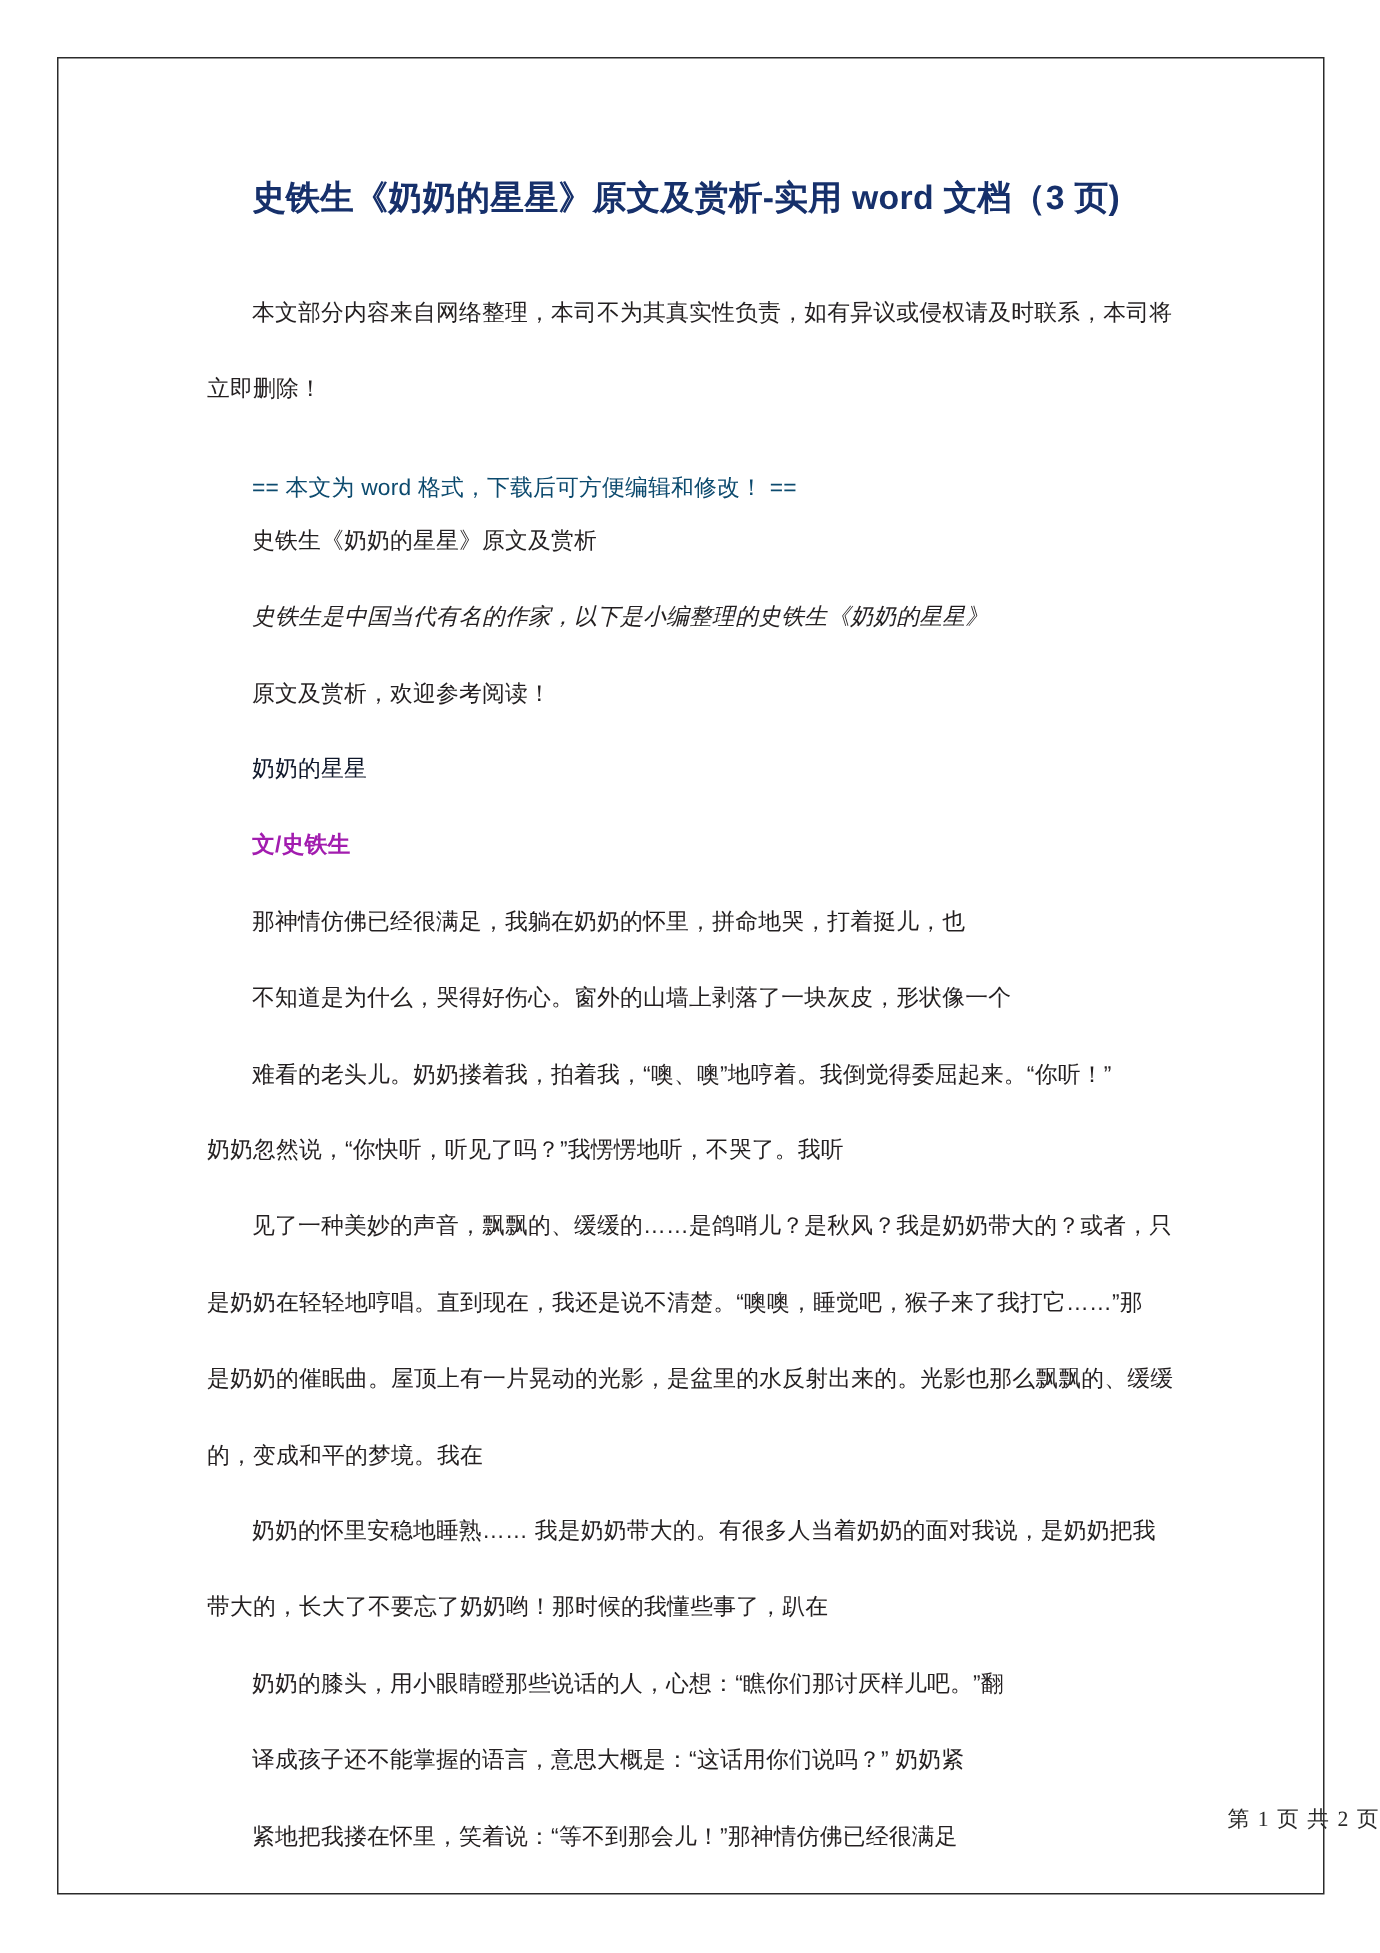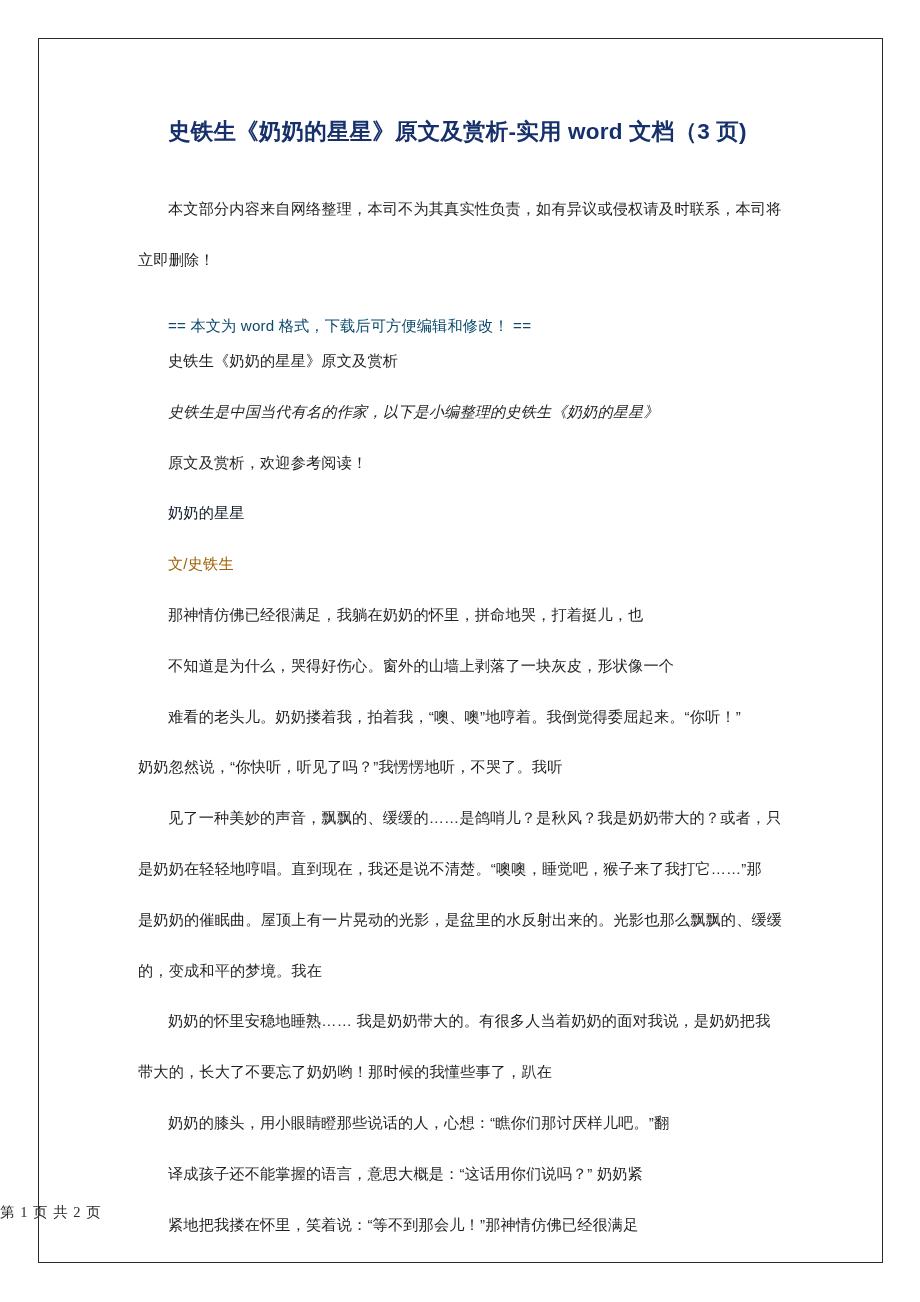--- a/index.html
+++ b/index.html
@@ -68,21 +68,21 @@
   .line.indent {
     left: 168px;
   }
 
   
   .footer {
     position: absolute;
     top: 1203px;
     left: 0;
     width: 920px;
-    text-align: left;
+    text-align: right;
     font-family: "Liberation Serif", "DejaVu Serif", serif;
     font-size: 14.5px;
     color: #2a2a2a;
     letter-spacing: 1px;
   }
 </style>
 </head>
 <body>
 
 <div id="page">
@@ -94,21 +94,21 @@
     <div class="doc-title" style="color: rgb(22, 48, 107); margin-left: 30px;">史铁生《奶奶的星星》原文及赏析-实用 word 文档（3 页)</div>
 
     <div id="body-lines">
         <div class="line indent" style="top: 199px; color: rgb(35, 31, 32);">本文部分内容来自网络整理，本司不为其真实性负责，如有异议或侵权请及时联系，本司将</div>
         <div class="line" style="top: 250px; color: rgb(35, 31, 32);">立即删除！</div>
         <div class="line indent" style="top: 316px; color: #0c4a6e;">==  本文为 word 格式，下载后可方便编辑和修改！  ==</div>
         <div class="line indent" style="top: 351px; color: rgb(35, 31, 32);">史铁生《奶奶的星星》原文及赏析</div>
         <div class="line indent" style="top: 402px; color: rgb(35, 31, 32); font-style: italic;">史铁生是中国当代有名的作家，以下是小编整理的史铁生《奶奶的星星》</div>
         <div class="line indent" style="top: 453px; color: rgb(35, 31, 32);">原文及赏析，欢迎参考阅读！</div>
         <div class="line indent" style="top: 503px; color: #0f172a;">奶奶的星星</div>
-        <div class="line indent" style="top: 554px; color: #a16207;">文/史铁生</div>
+        <div class="line indent" style="top: 554px; color: #a21caf; font-weight: bold;">文/史铁生</div>
         <div class="line indent" style="top: 605px; color: rgb(35, 31, 32);">那神情仿佛已经很满足，我躺在奶奶的怀里，拼命地哭，打着挺儿，也</div>
         <div class="line indent" style="top: 656px; color: rgb(35, 31, 32);">不知道是为什么，哭得好伤心。窗外的山墙上剥落了一块灰皮，形状像一个</div>
         <div class="line indent" style="top: 707px; color: rgb(35, 31, 32);">难看的老头儿。奶奶搂着我，拍着我，“噢、噢”地哼着。我倒觉得委屈起来。“你听！”</div>
         <div class="line" style="top: 757px; color: rgb(35, 31, 32);">奶奶忽然说，“你快听，听见了吗？”我愣愣地听，不哭了。我听</div>
         <div class="line indent" style="top: 808px; color: rgb(35, 31, 32);">见了一种美妙的声音，飘飘的、缓缓的……是鸽哨儿？是秋风？我是奶奶带大的？或者，只</div>
         <div class="line" style="top: 859px; color: rgb(35, 31, 32);">是奶奶在轻轻地哼唱。直到现在，我还是说不清楚。“噢噢，睡觉吧，猴子来了我打它……”那</div>
         <div class="line" style="top: 910px; color: rgb(35, 31, 32);">是奶奶的催眠曲。屋顶上有一片晃动的光影，是盆里的水反射出来的。光影也那么飘飘的、缓缓</div>
         <div class="line" style="top: 961px; color: rgb(35, 31, 32);">的，变成和平的梦境。我在</div>
         <div class="line indent" style="top: 1011px; color: rgb(35, 31, 32);">奶奶的怀里安稳地睡熟…… 我是奶奶带大的。有很多人当着奶奶的面对我说，是奶奶把我</div>
         <div class="line" style="top: 1062px; color: rgb(35, 31, 32);">带大的，长大了不要忘了奶奶哟！那时候的我懂些事了，趴在</div>

